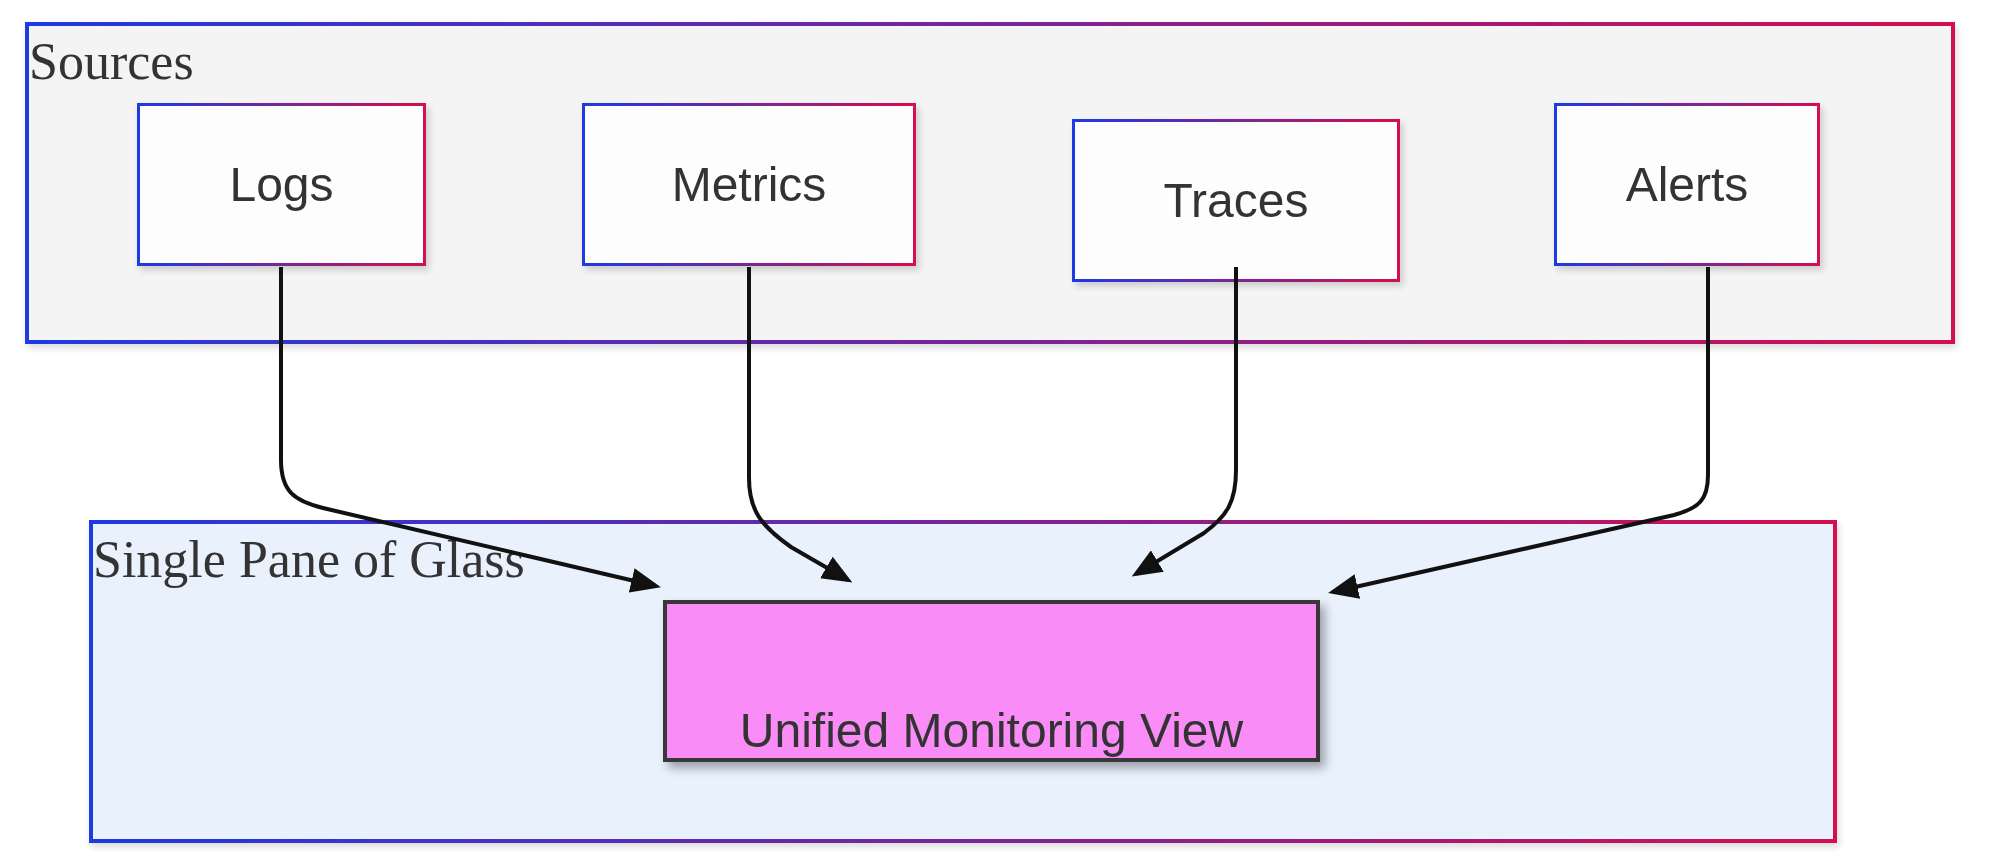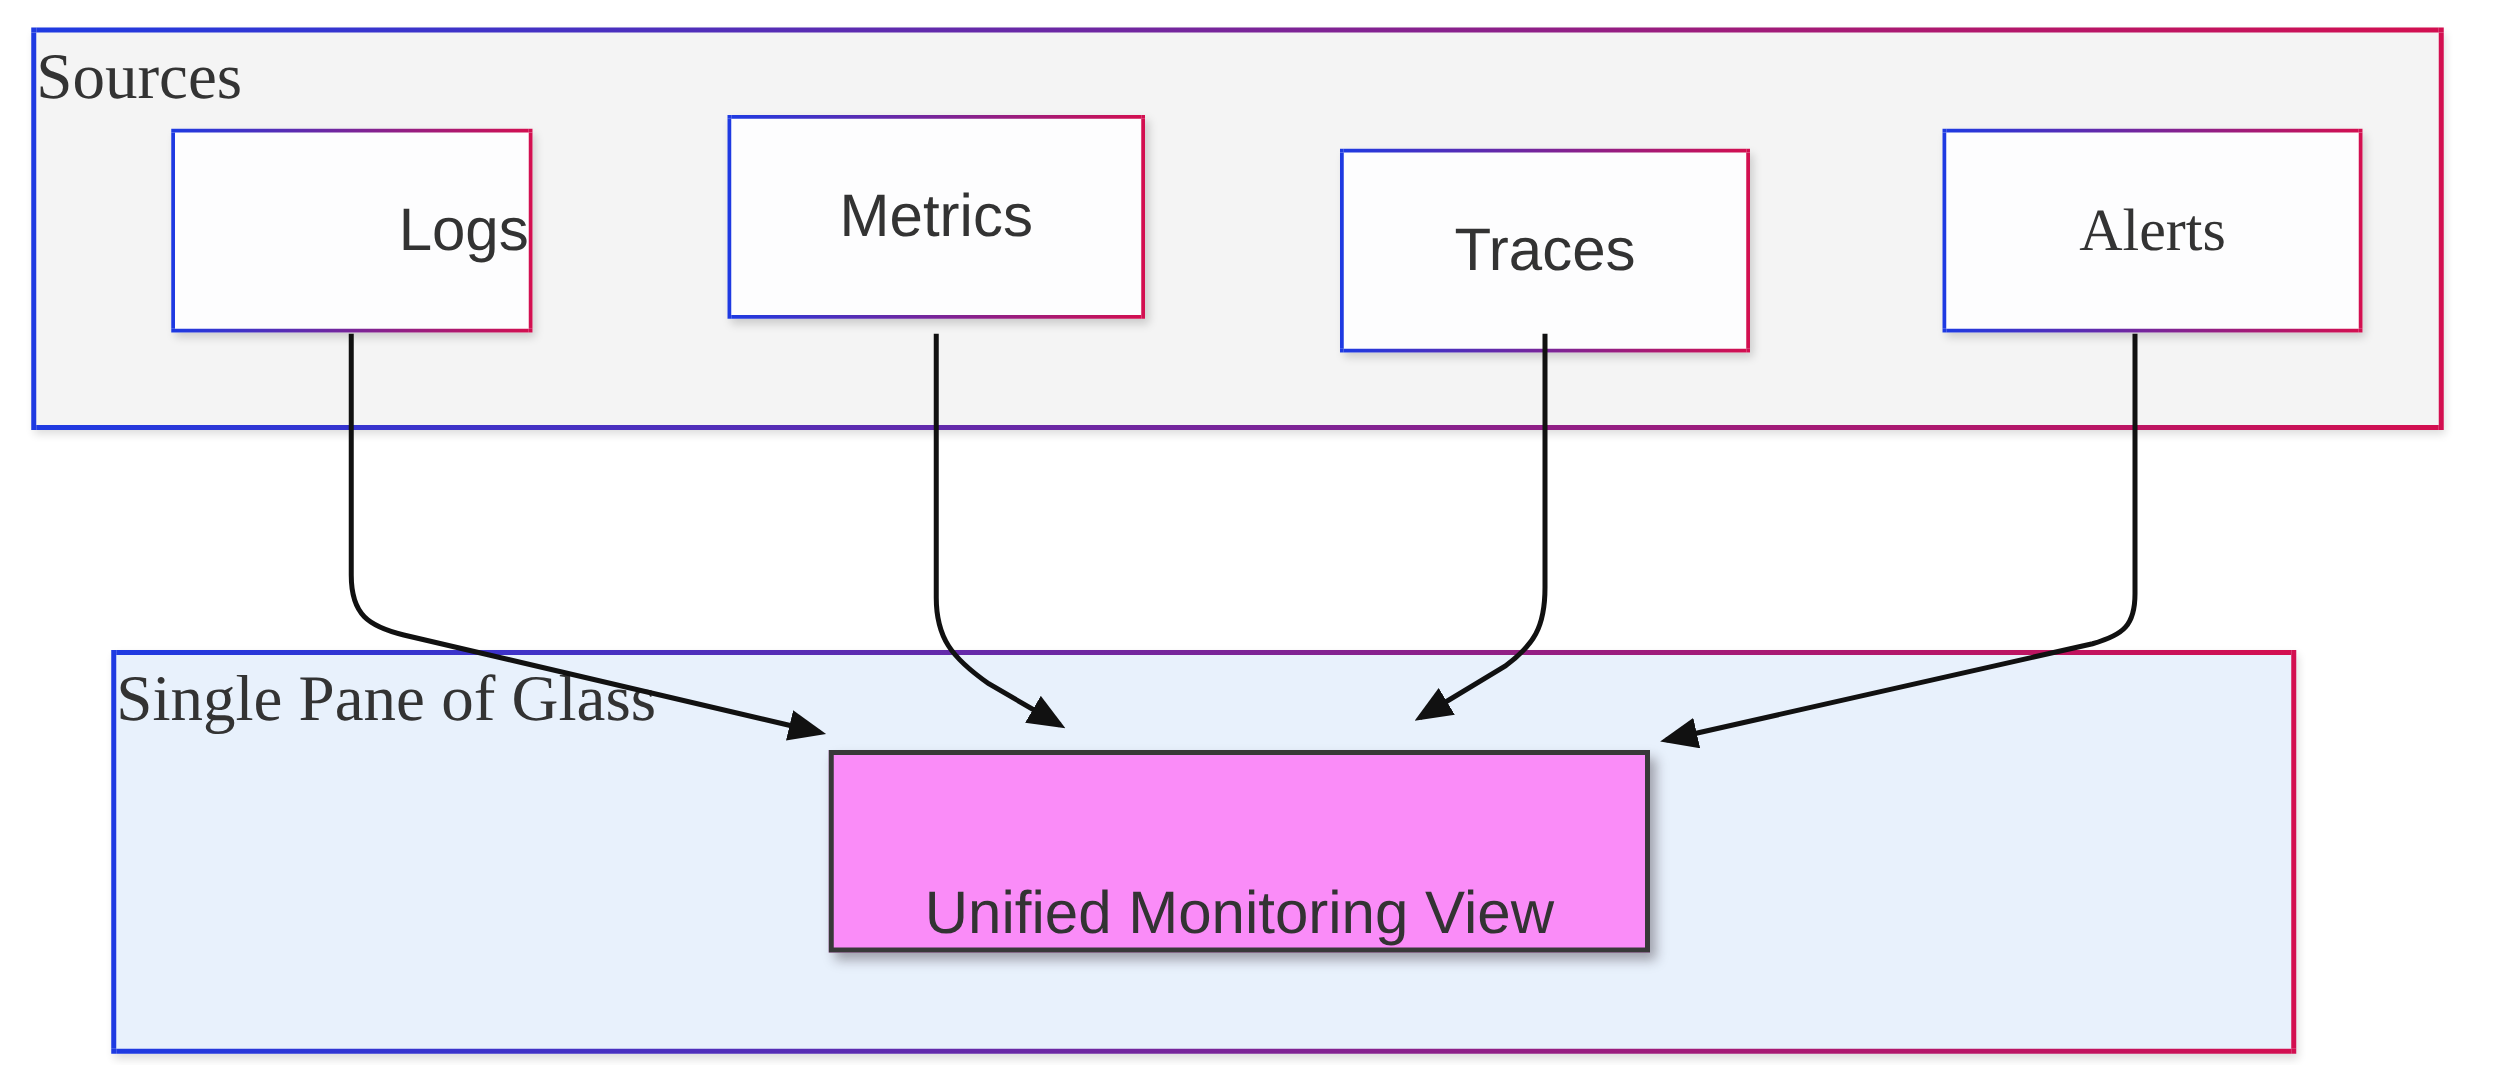--- a/index.html
+++ b/index.html
@@ -53,24 +53,24 @@
     background: var(--node-fill);
     border: 3px solid;
     border-image: linear-gradient(90deg, var(--gradient-start), var(--gradient-end)) 1;
     display: flex;
     align-items: center;
     justify-content: center;
     font-size: 48px;
     color: var(--text-color);
     box-shadow: 3px 4px 7px rgba(0,0,0,0.17);
   }
-  .node-logs    { left: 108px;  top: 77px; width: 289px; height: 163px; justify-content: flex-end; }
-  .node-metrics { left: 553px;  top: 66px; width: 334px; height: 163px; }
+  .node-logs    { left: 108px;  top: 77px; width: 289px; height: 163px; }
+  .node-metrics { left: 553px;  top: 77px; width: 334px; height: 163px; }
   .node-traces  { left: 1043px; top: 93px; width: 328px; height: 163px; }
-  .node-alerts  { left: 1525px; top: 77px; width: 336px; height: 163px; font-family: Liberation Serif, serif; }
+  .node-alerts  { left: 1525px; top: 77px; width: 266px; height: 163px; }
   .node-unified {
     left: 570px; top: 76px; width: 657px; height: 162px;
     border: 4px solid var(--unified-stroke);
     border-image: none;
     background: var(--unified-fill);
     box-shadow: 5px 6px 9px rgba(40,30,40,0.38);
     align-items: flex-end;
   }
   .node-label { white-space: nowrap; }
   .edges {

